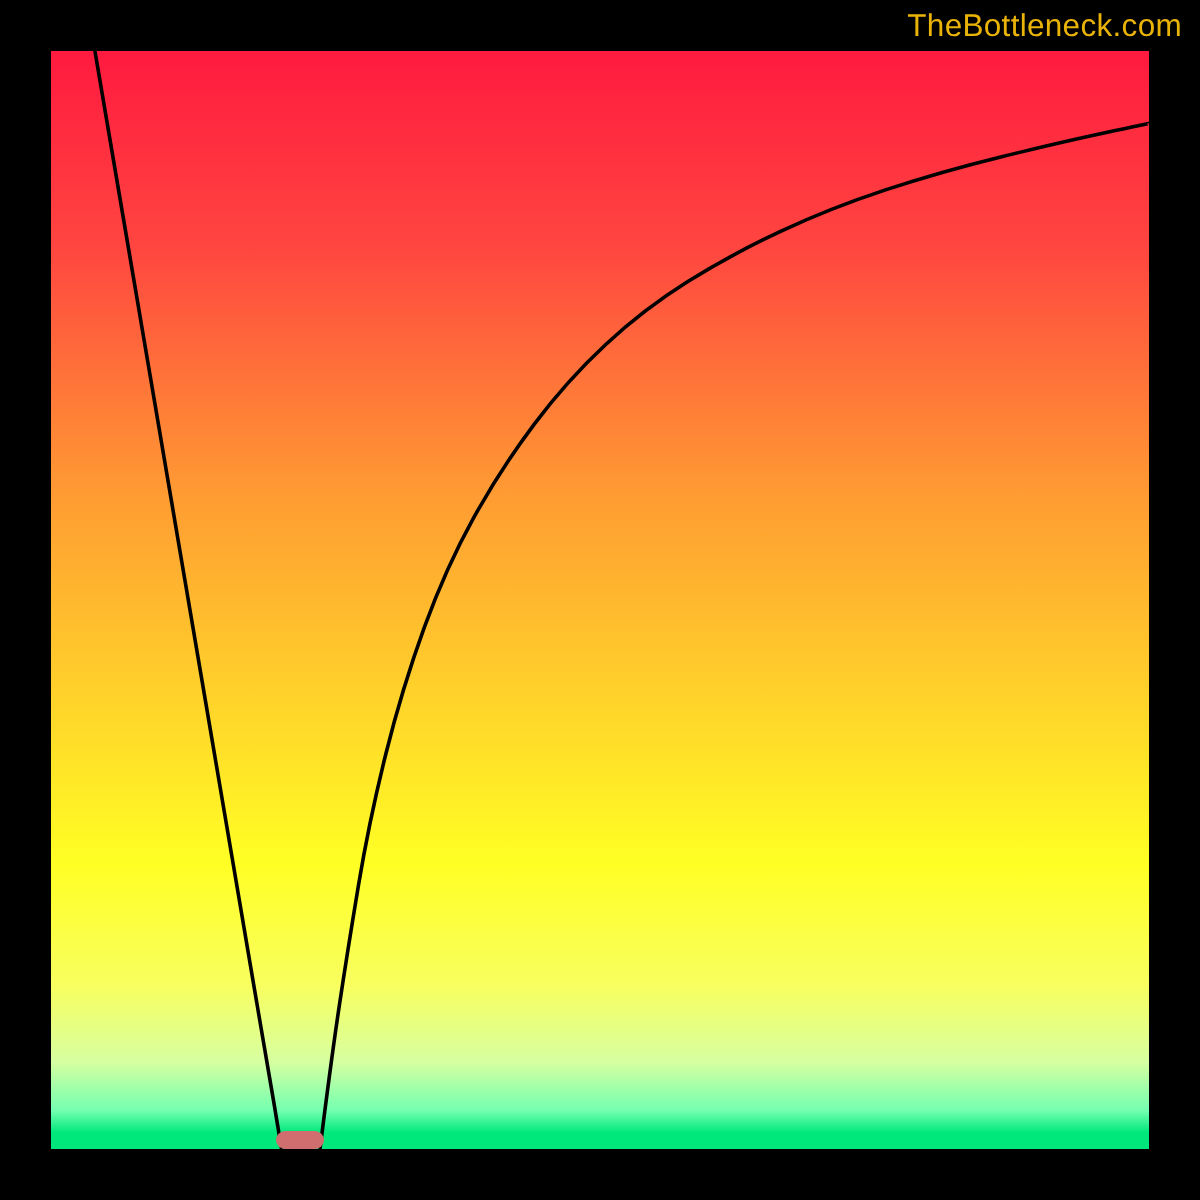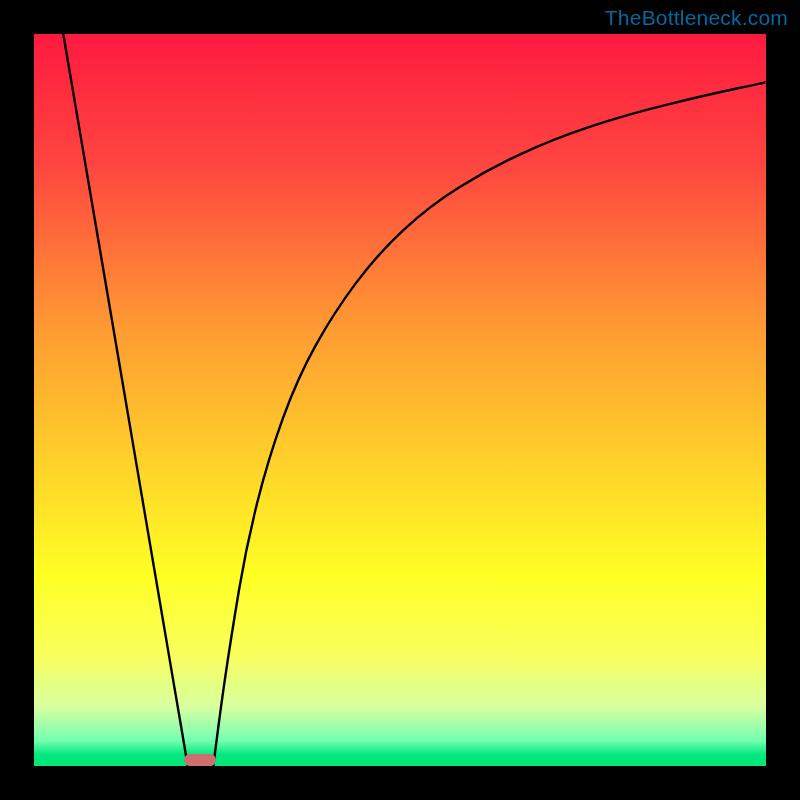--- a/index.html
+++ b/index.html
@@ -13,21 +13,21 @@
   }
   .stage {
     position: relative;
     width: 800px;
     height: 800px;
   }
   .watermark {
     position: absolute;
     top: 6px;
     right: 12px;
-    color: #0369a1;
+    color: #eab308;
     font-size: 21px;
     font-weight: 400;
     letter-spacing: 0.2px;
     z-index: 50;
   }
   .plot-area {
     position: absolute;
     left: 34px;
     top: 34px;
     width: 732px;

